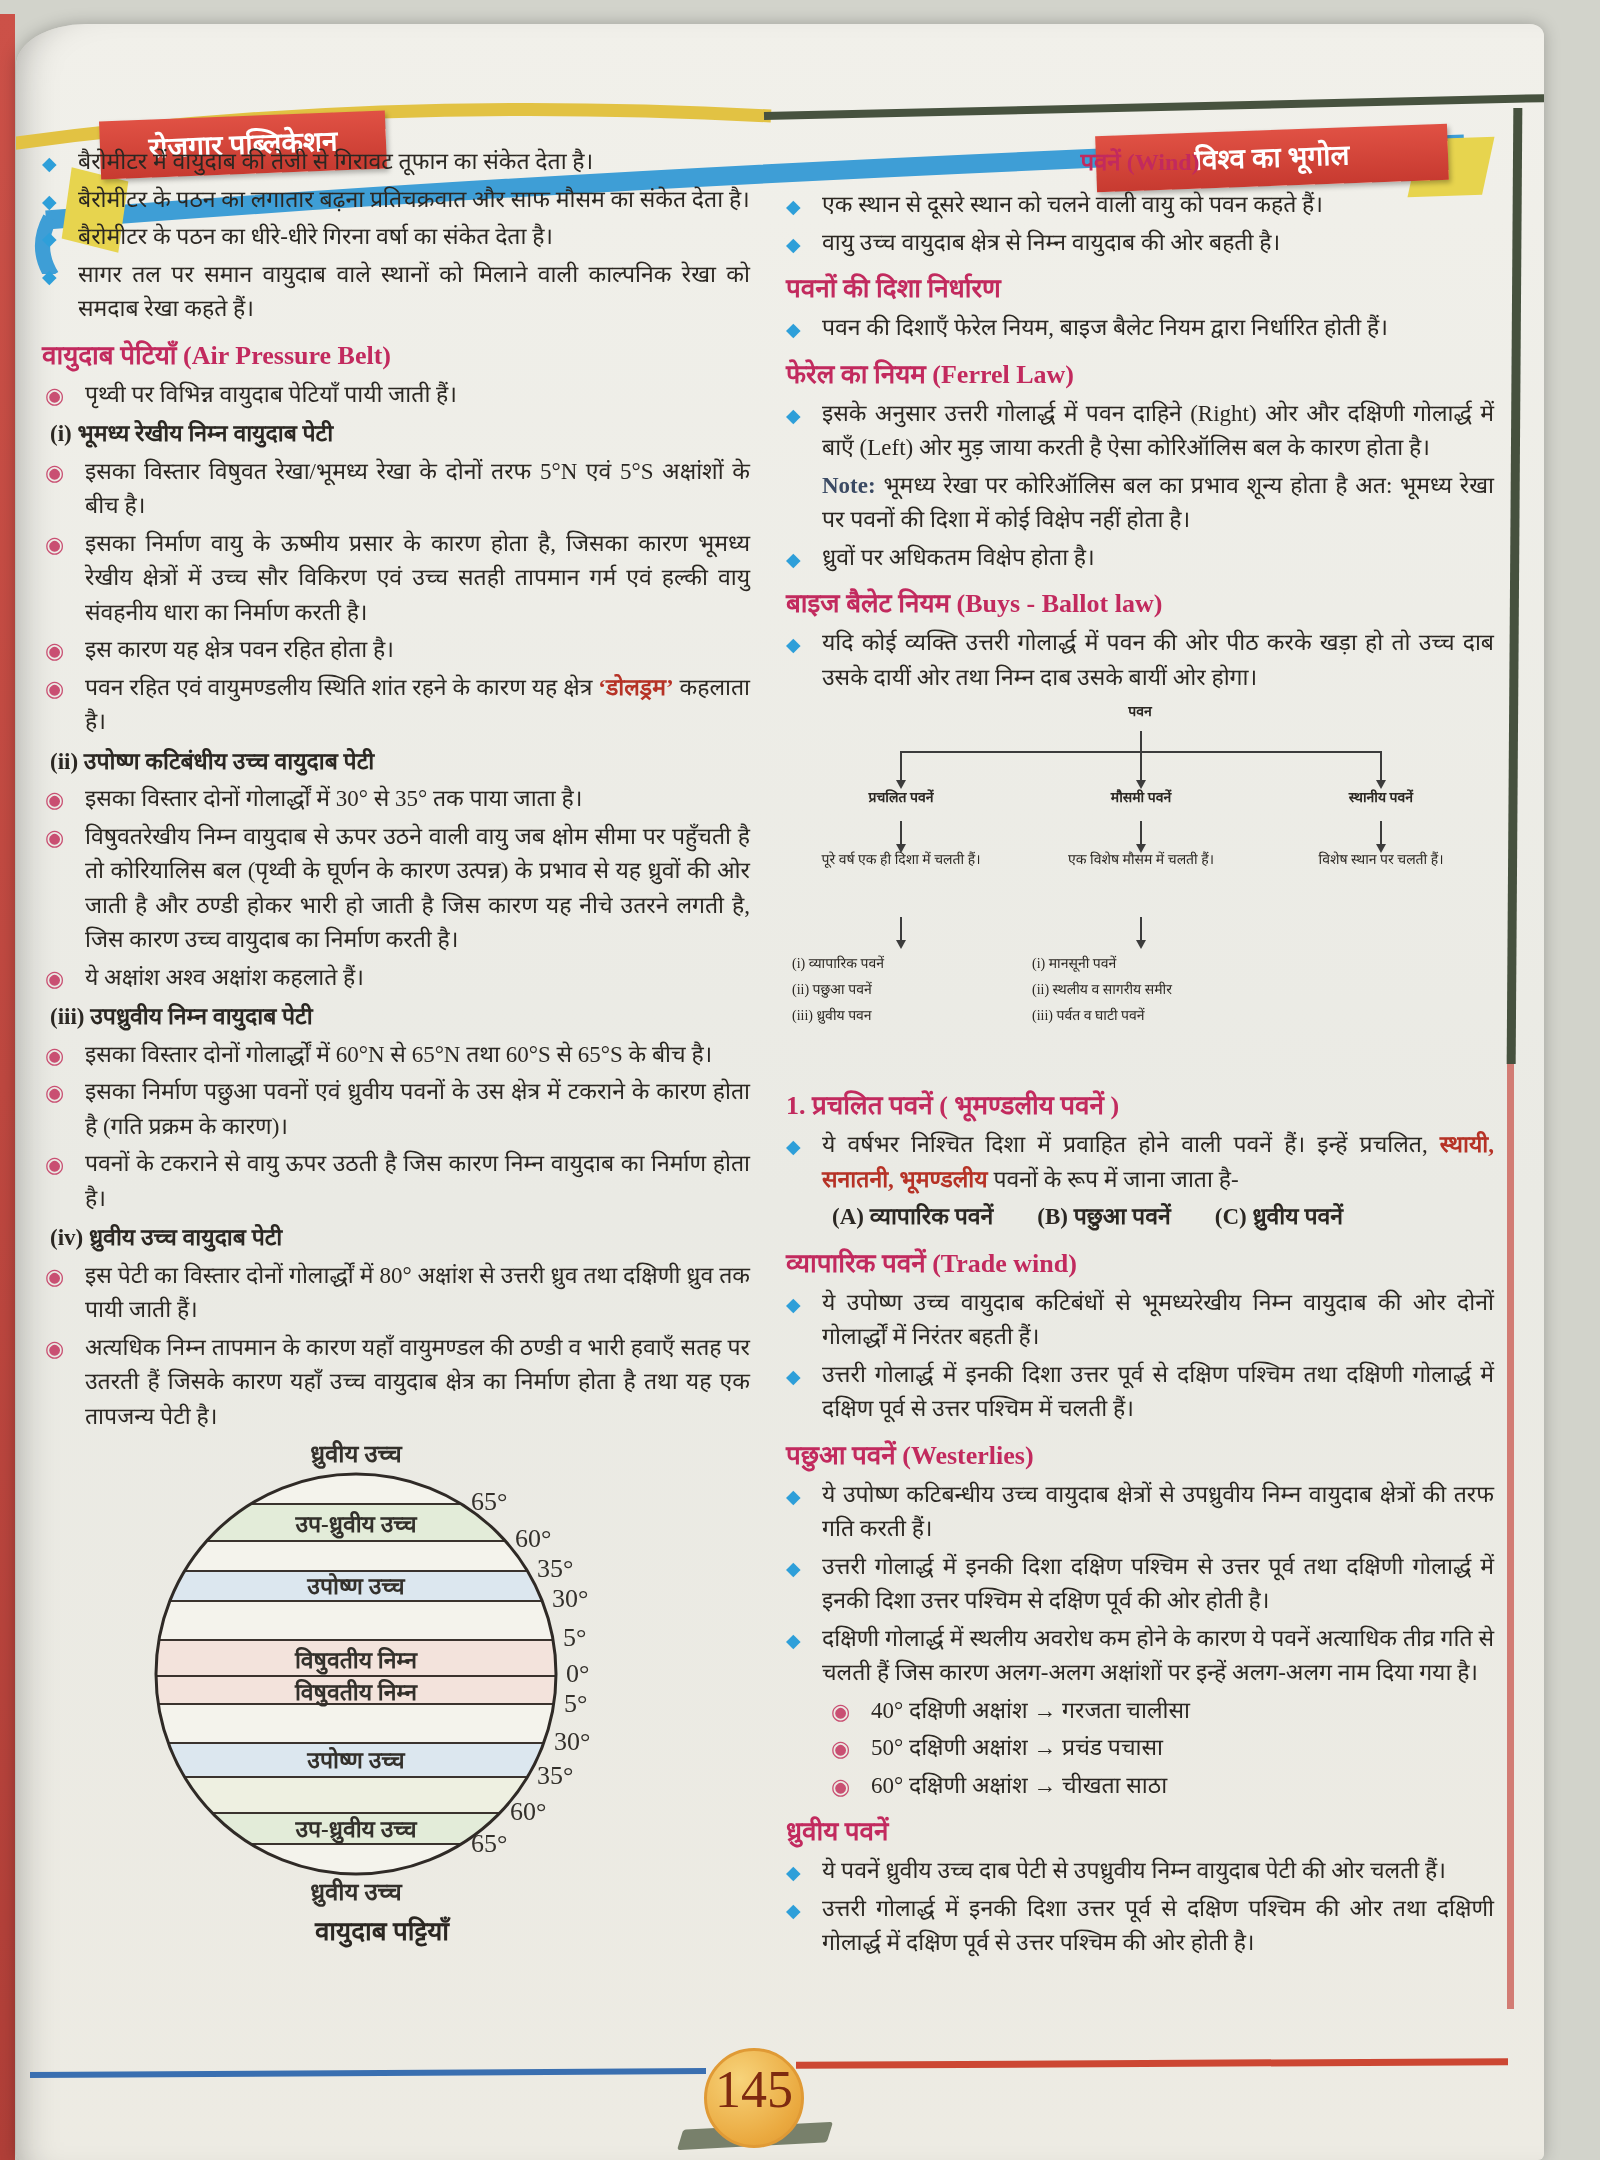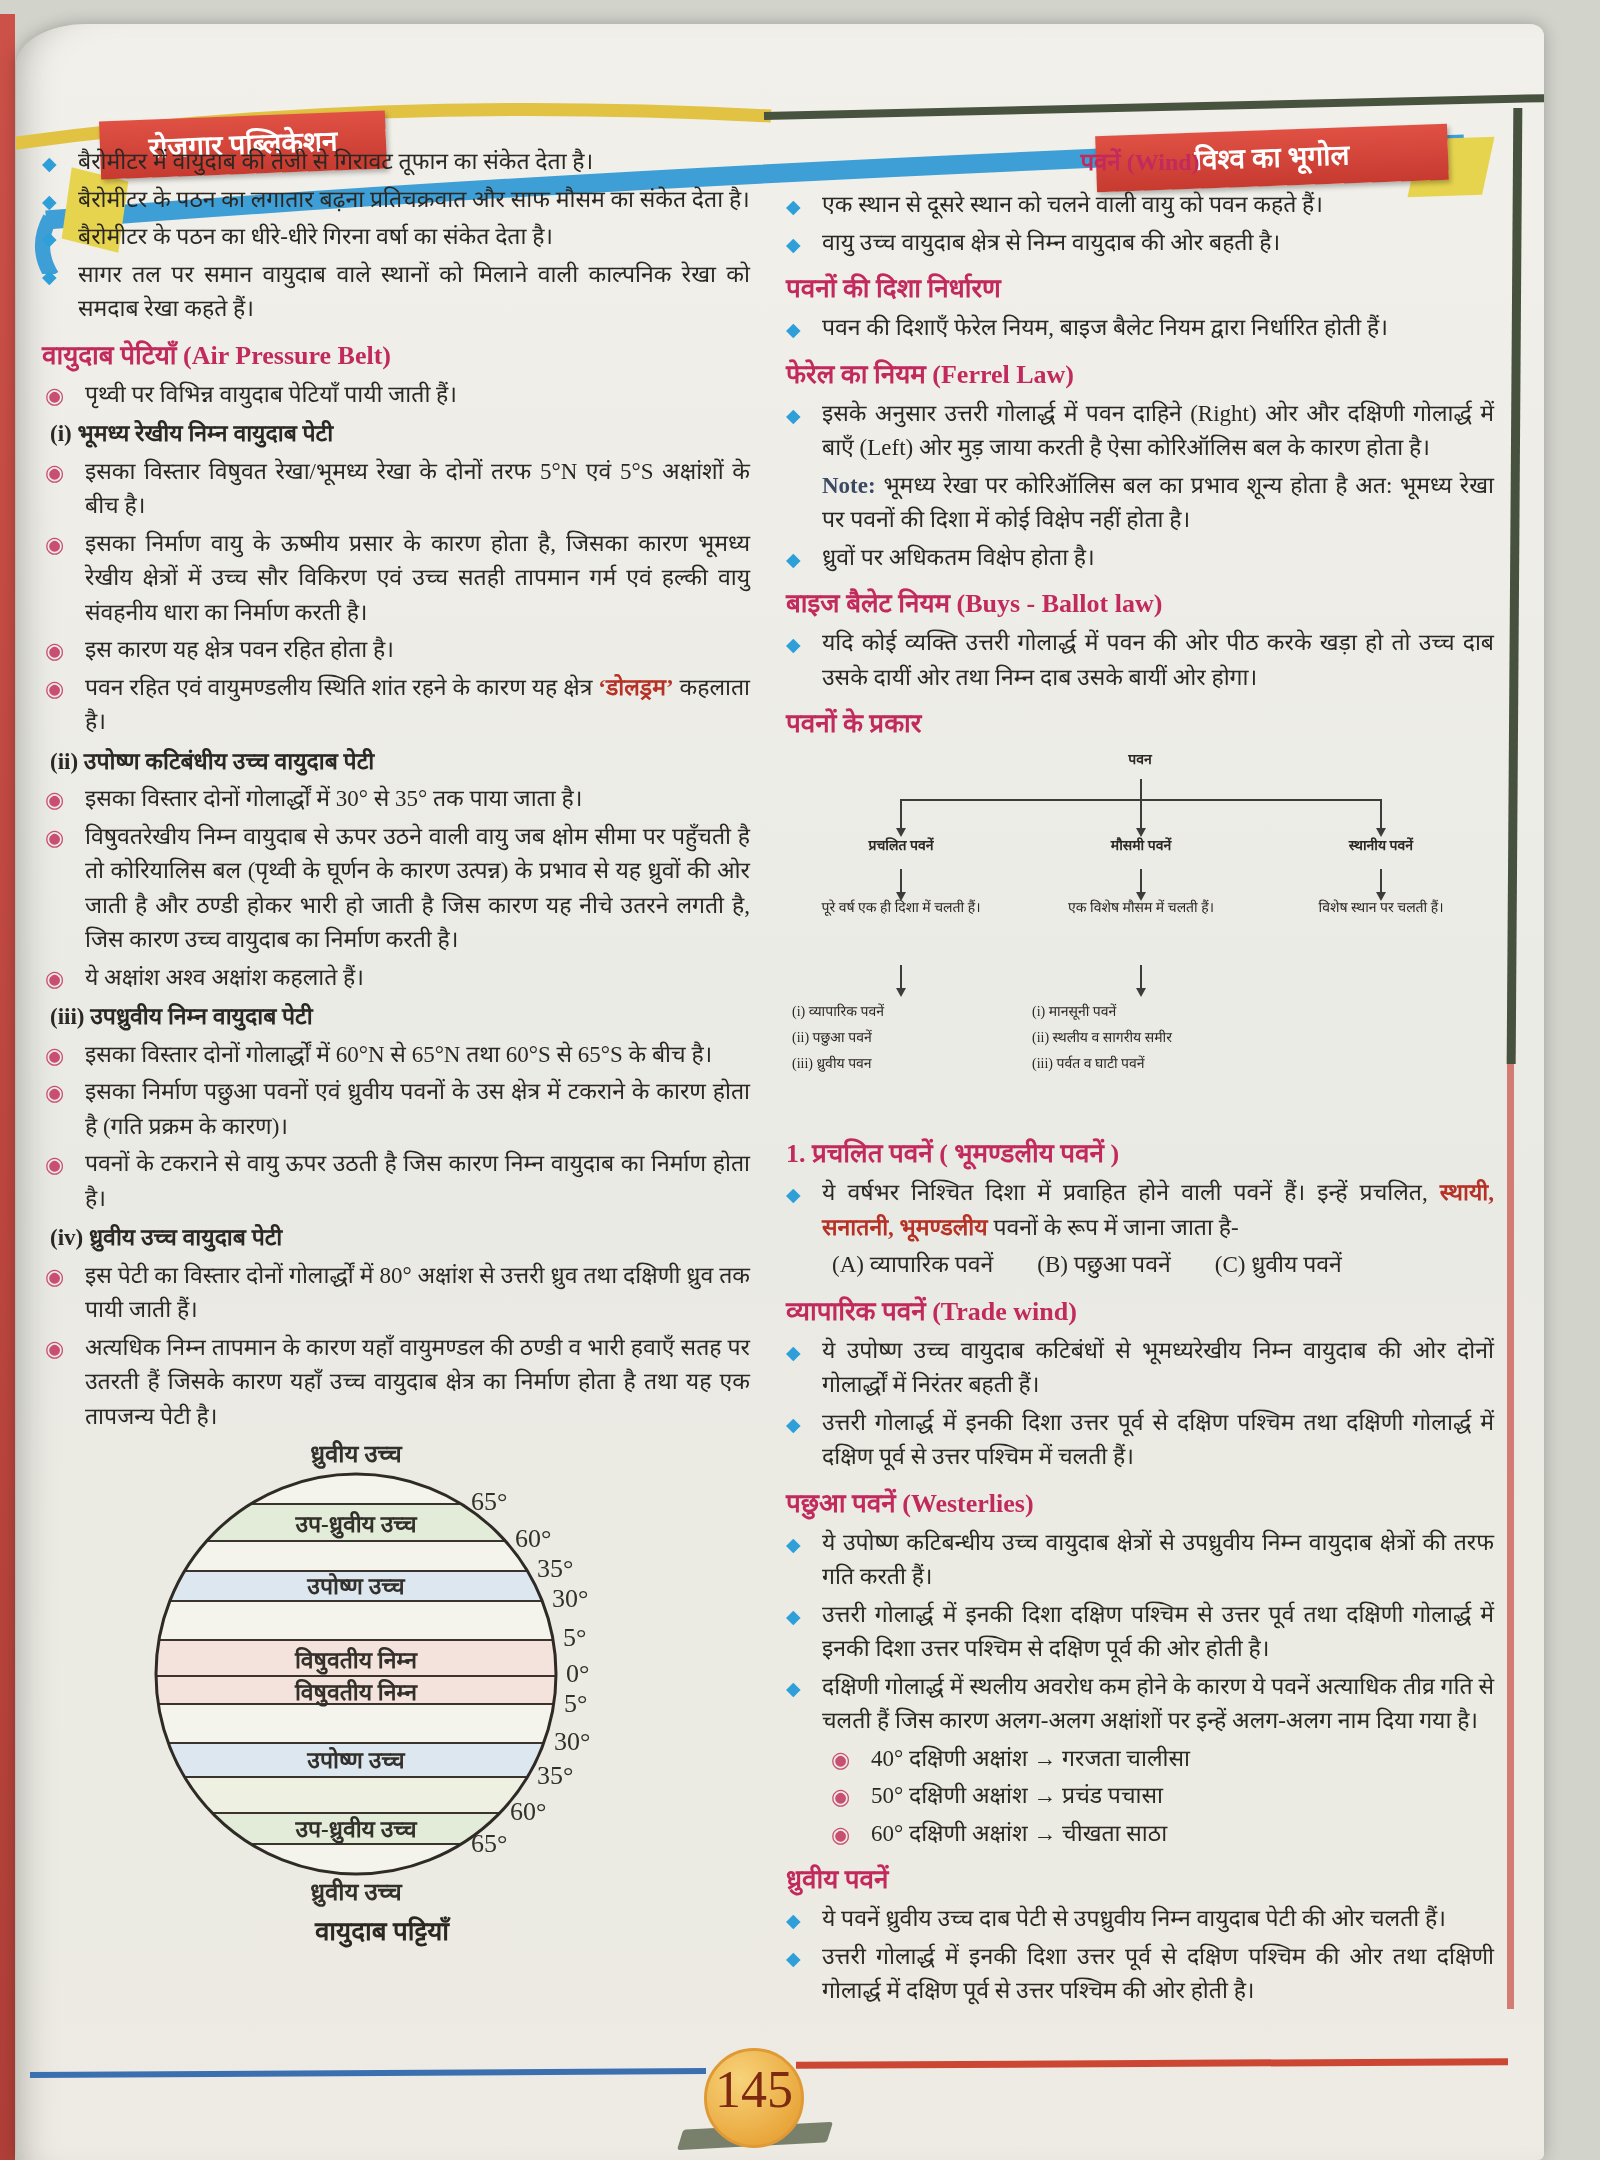--- a/index.html
+++ b/index.html
@@ -28,21 +28,21 @@
   .h1p{color:#c22a5e;font-weight:bold;font-size:26px;margin:9px 0 3px;}
   .ctr{text-align:center;font-size:24px;margin:2px 0 8px;}
   .bul{display:flex;align-items:flex-start;margin:3px 0;}
   .bul .mk{flex:0 0 36px;color:#2e9fd9;font-size:19px;padding-top:5px;}
   .bul.ring .mk{color:#c94f72;font-size:22px;padding-top:1px;flex:0 0 40px;padding-left:3px;}
   .bul .tx{flex:1;text-align:justify;}
   .subt{font-weight:bold;margin:5px 0 2px 8px;}
   .rw{color:#b63226;font-weight:bold;}
   .note{margin:3px 0 3px 36px;text-align:justify;}
   .nl{font-weight:bold;color:#3b4a63;}
-  .abc{display:flex;gap:44px;font-weight:normal;margin:2px 0 2px 46px;}
+  .abc{display:flex;gap:44px;font-weight:bold;margin:2px 0 2px 46px;}
   .deg{margin-left:42px;}
   
   .tree{position:relative;height:374px;margin-top:8px;font-size:14px;line-height:1.35;}
   .t-root{position:absolute;left:0;top:0;width:100%;text-align:center;font-weight:bold;}
   .t-stem{position:absolute;left:354px;top:28px;width:2px;height:20px;background:#3c3c3c;}
   .t-h{position:absolute;left:114px;top:48px;width:482px;height:2px;background:#3c3c3c;}
   .t-a{position:absolute;width:2px;background:#3c3c3c;}
   .t-a::after{content:"";position:absolute;left:-4px;bottom:-8px;
     border-left:5px solid transparent;border-right:5px solid transparent;border-top:9px solid #3c3c3c;}
   .t-lbl{position:absolute;text-align:center;font-weight:bold;}
@@ -259,21 +259,20 @@
       <span class="mk">◆</span>
       <span class="tx">ध्रुवों पर अधिकतम विक्षेप होता है।</span>
     </div>
 
     <div class="h1p">बाइज बैलेट नियम (Buys - Ballot law)</div>
     <div class="bul">
       <span class="mk">◆</span>
       <span class="tx">यदि कोई व्यक्ति उत्तरी गोलार्द्ध में पवन की ओर पीठ करके खड़ा हो तो उच्च दाब उसके दायीं ओर तथा निम्न दाब उसके बायीं ओर होगा।</span>
     </div>
 
-    <div class="h1p">पवनों के प्रकार</div>
 
     <div class="tree">
       <div class="t-root">पवन</div>
       <div class="t-stem"></div>
       <div class="t-h"></div>
       <div class="t-a" style="left:114px;top:48px;height:30px;"></div>
       <div class="t-a" style="left:354px;top:48px;height:30px;"></div>
       <div class="t-a" style="left:594px;top:48px;height:30px;"></div>
       <div class="t-lbl" style="left:5px;top:86px;width:220px;">प्रचलित पवनें</div>
       <div class="t-lbl" style="left:245px;top:86px;width:220px;">मौसमी पवनें</div>

